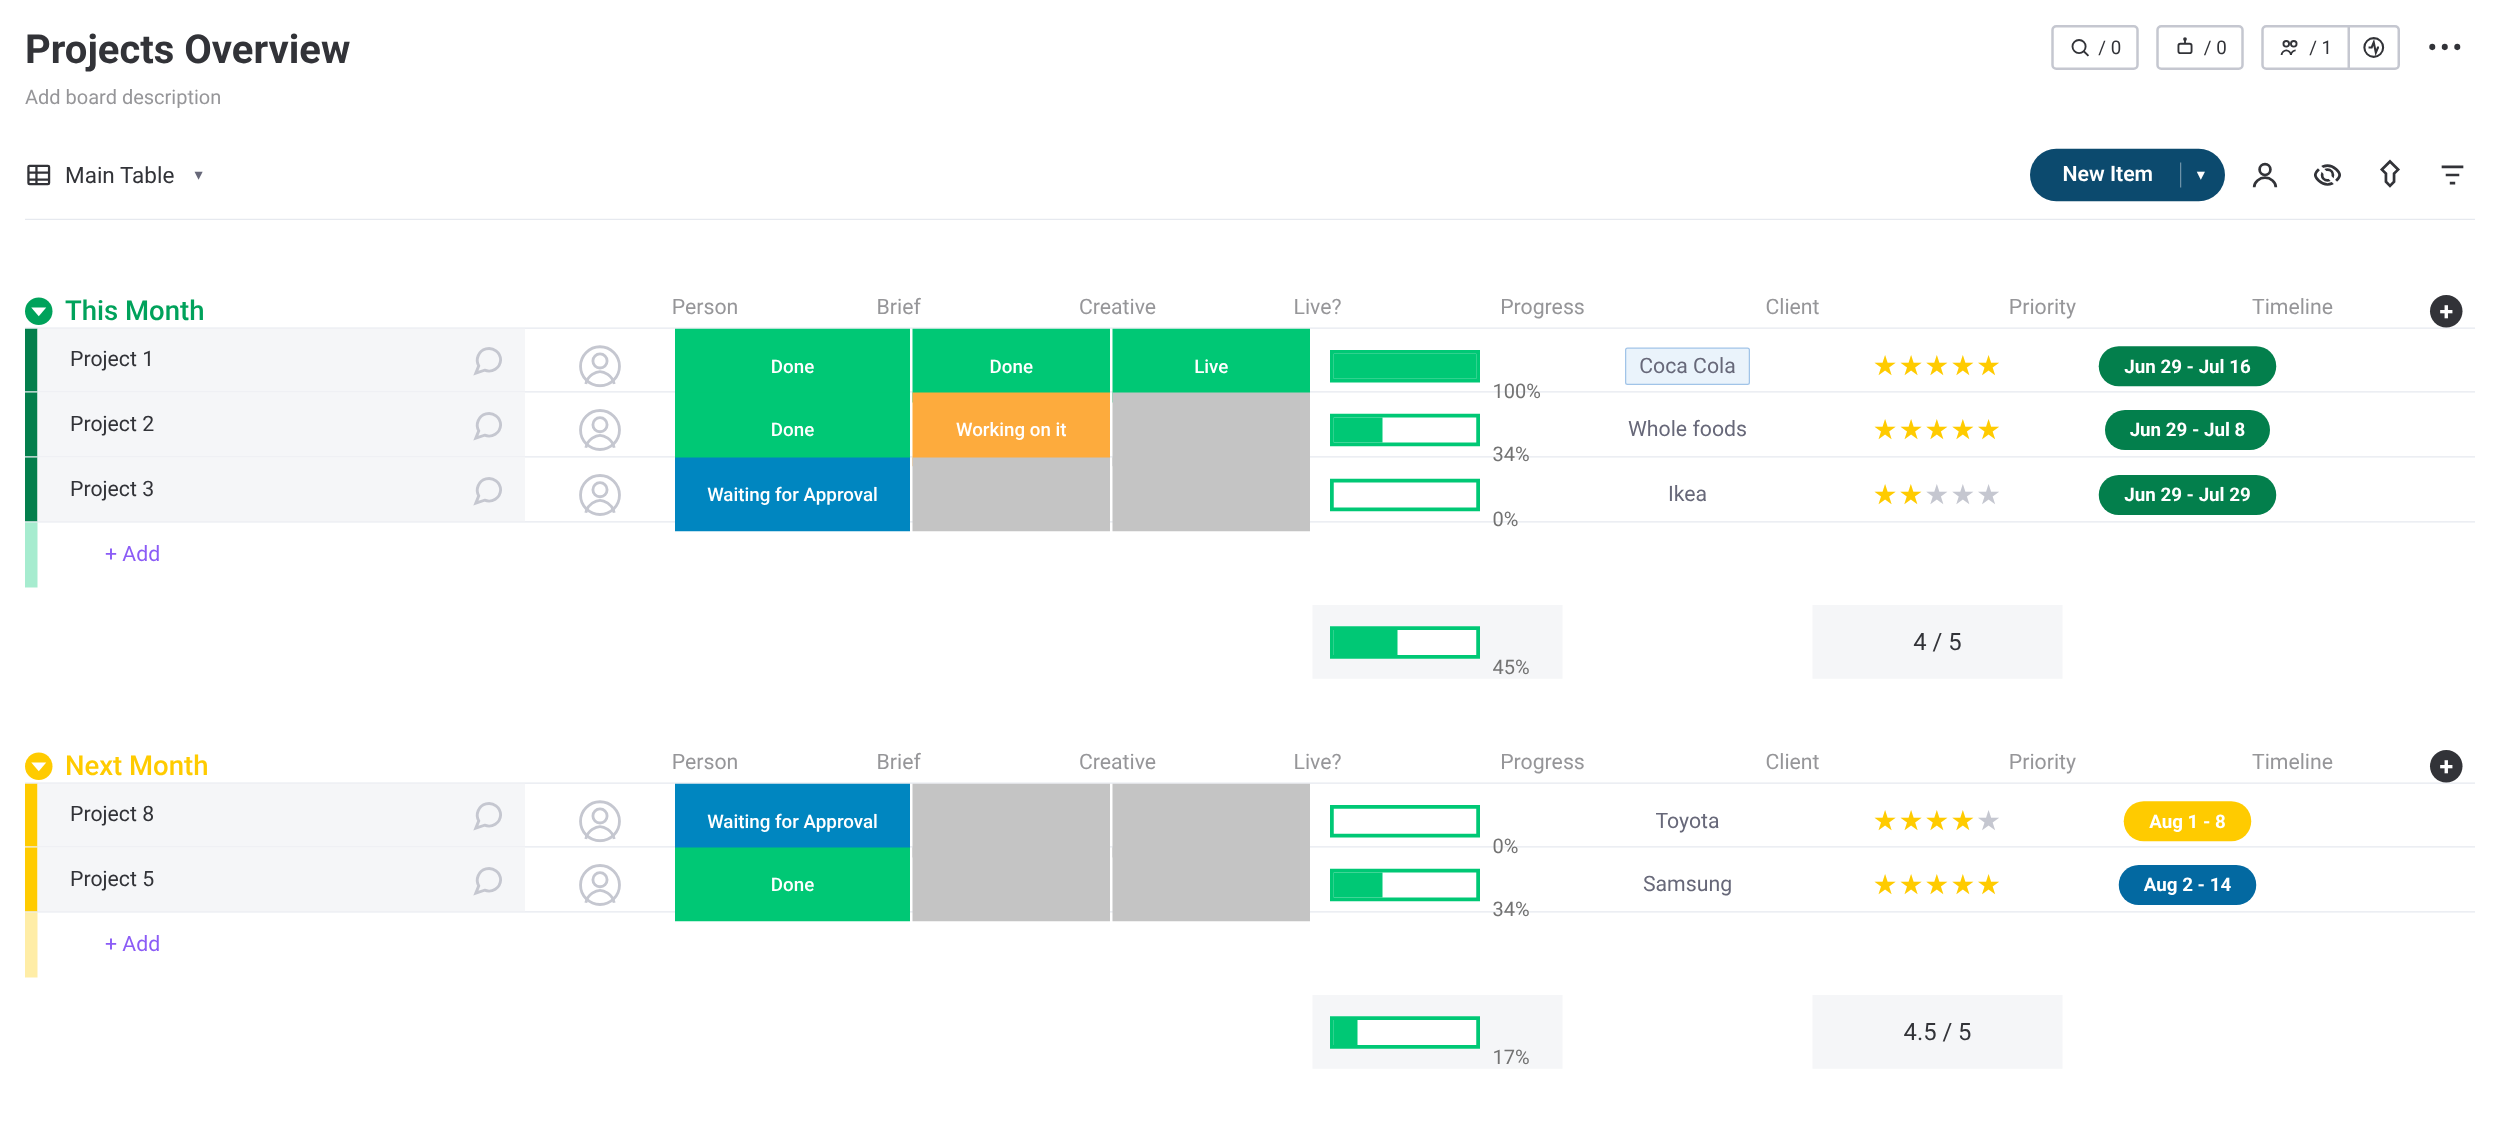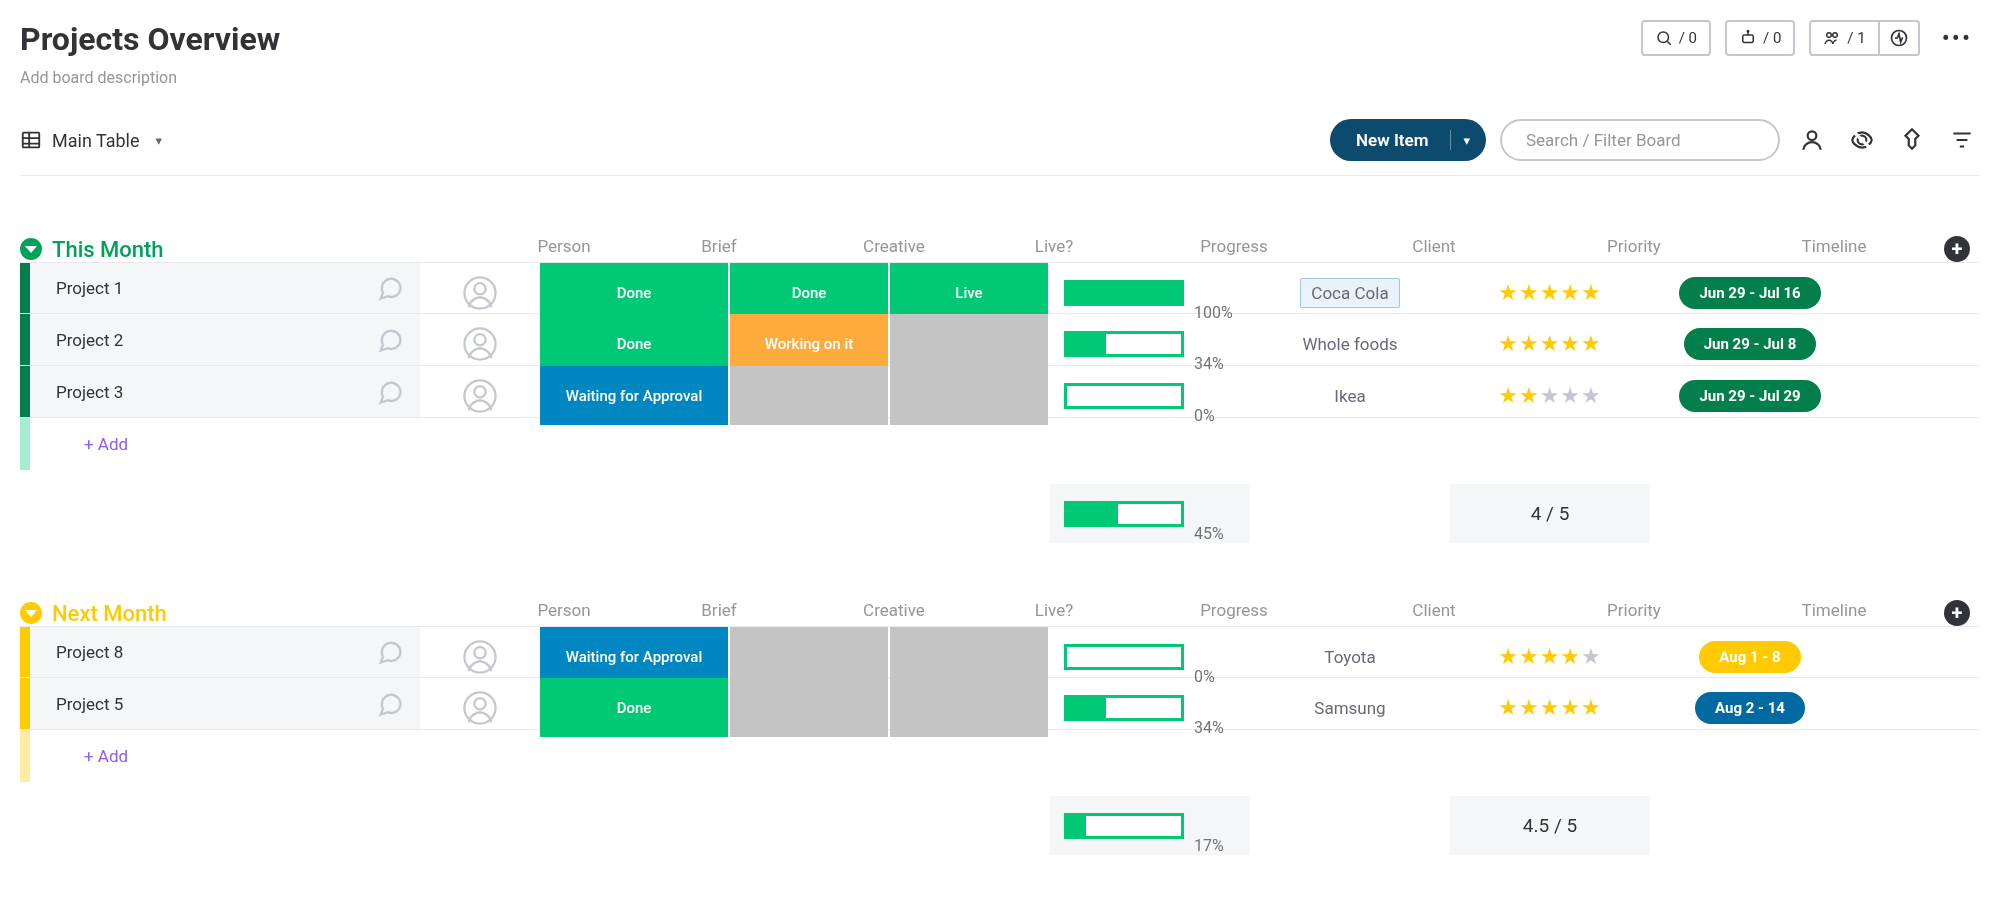--- a/index.html
+++ b/index.html
@@ -118,21 +118,20 @@
           <path d="M3 10h18M3 16h18M10 4v16"></path>
         </svg>
       <span>Main Table</span>
       <span class="chev">▾</span>
     </div>
     <div class="tool-right">
       <div class="new-btn">
         <span class="nlabel">New Item</span>
         <span class="nchev">▾</span>
       </div>
-      <input class="search-in" placeholder="Search / Filter Board" style="">
       <div class="tool-icon-btn">
           <svg class="tool-icon" viewBox="0 0 24 24">
             <circle cx="12" cy="8" r="4"></circle>
             <path d="M4 21c0-4 4-7 8-7s8 3 8 7"></path>
           </svg>
         </div>
       <div class="tool-icon-btn">
           <svg class="tool-icon" viewBox="0 0 24 24" fill="#323338" stroke="none">
             <path d="M12 5c-5 0-9 5-9 7s4 7 9 7 9-5 9-7-4-7-9-7zm0 11a4 4 0 110-8 4 4 0 010 8z"></path>
             <path d="M3 3l18 18" stroke="#fff" stroke-width="3"></path>

